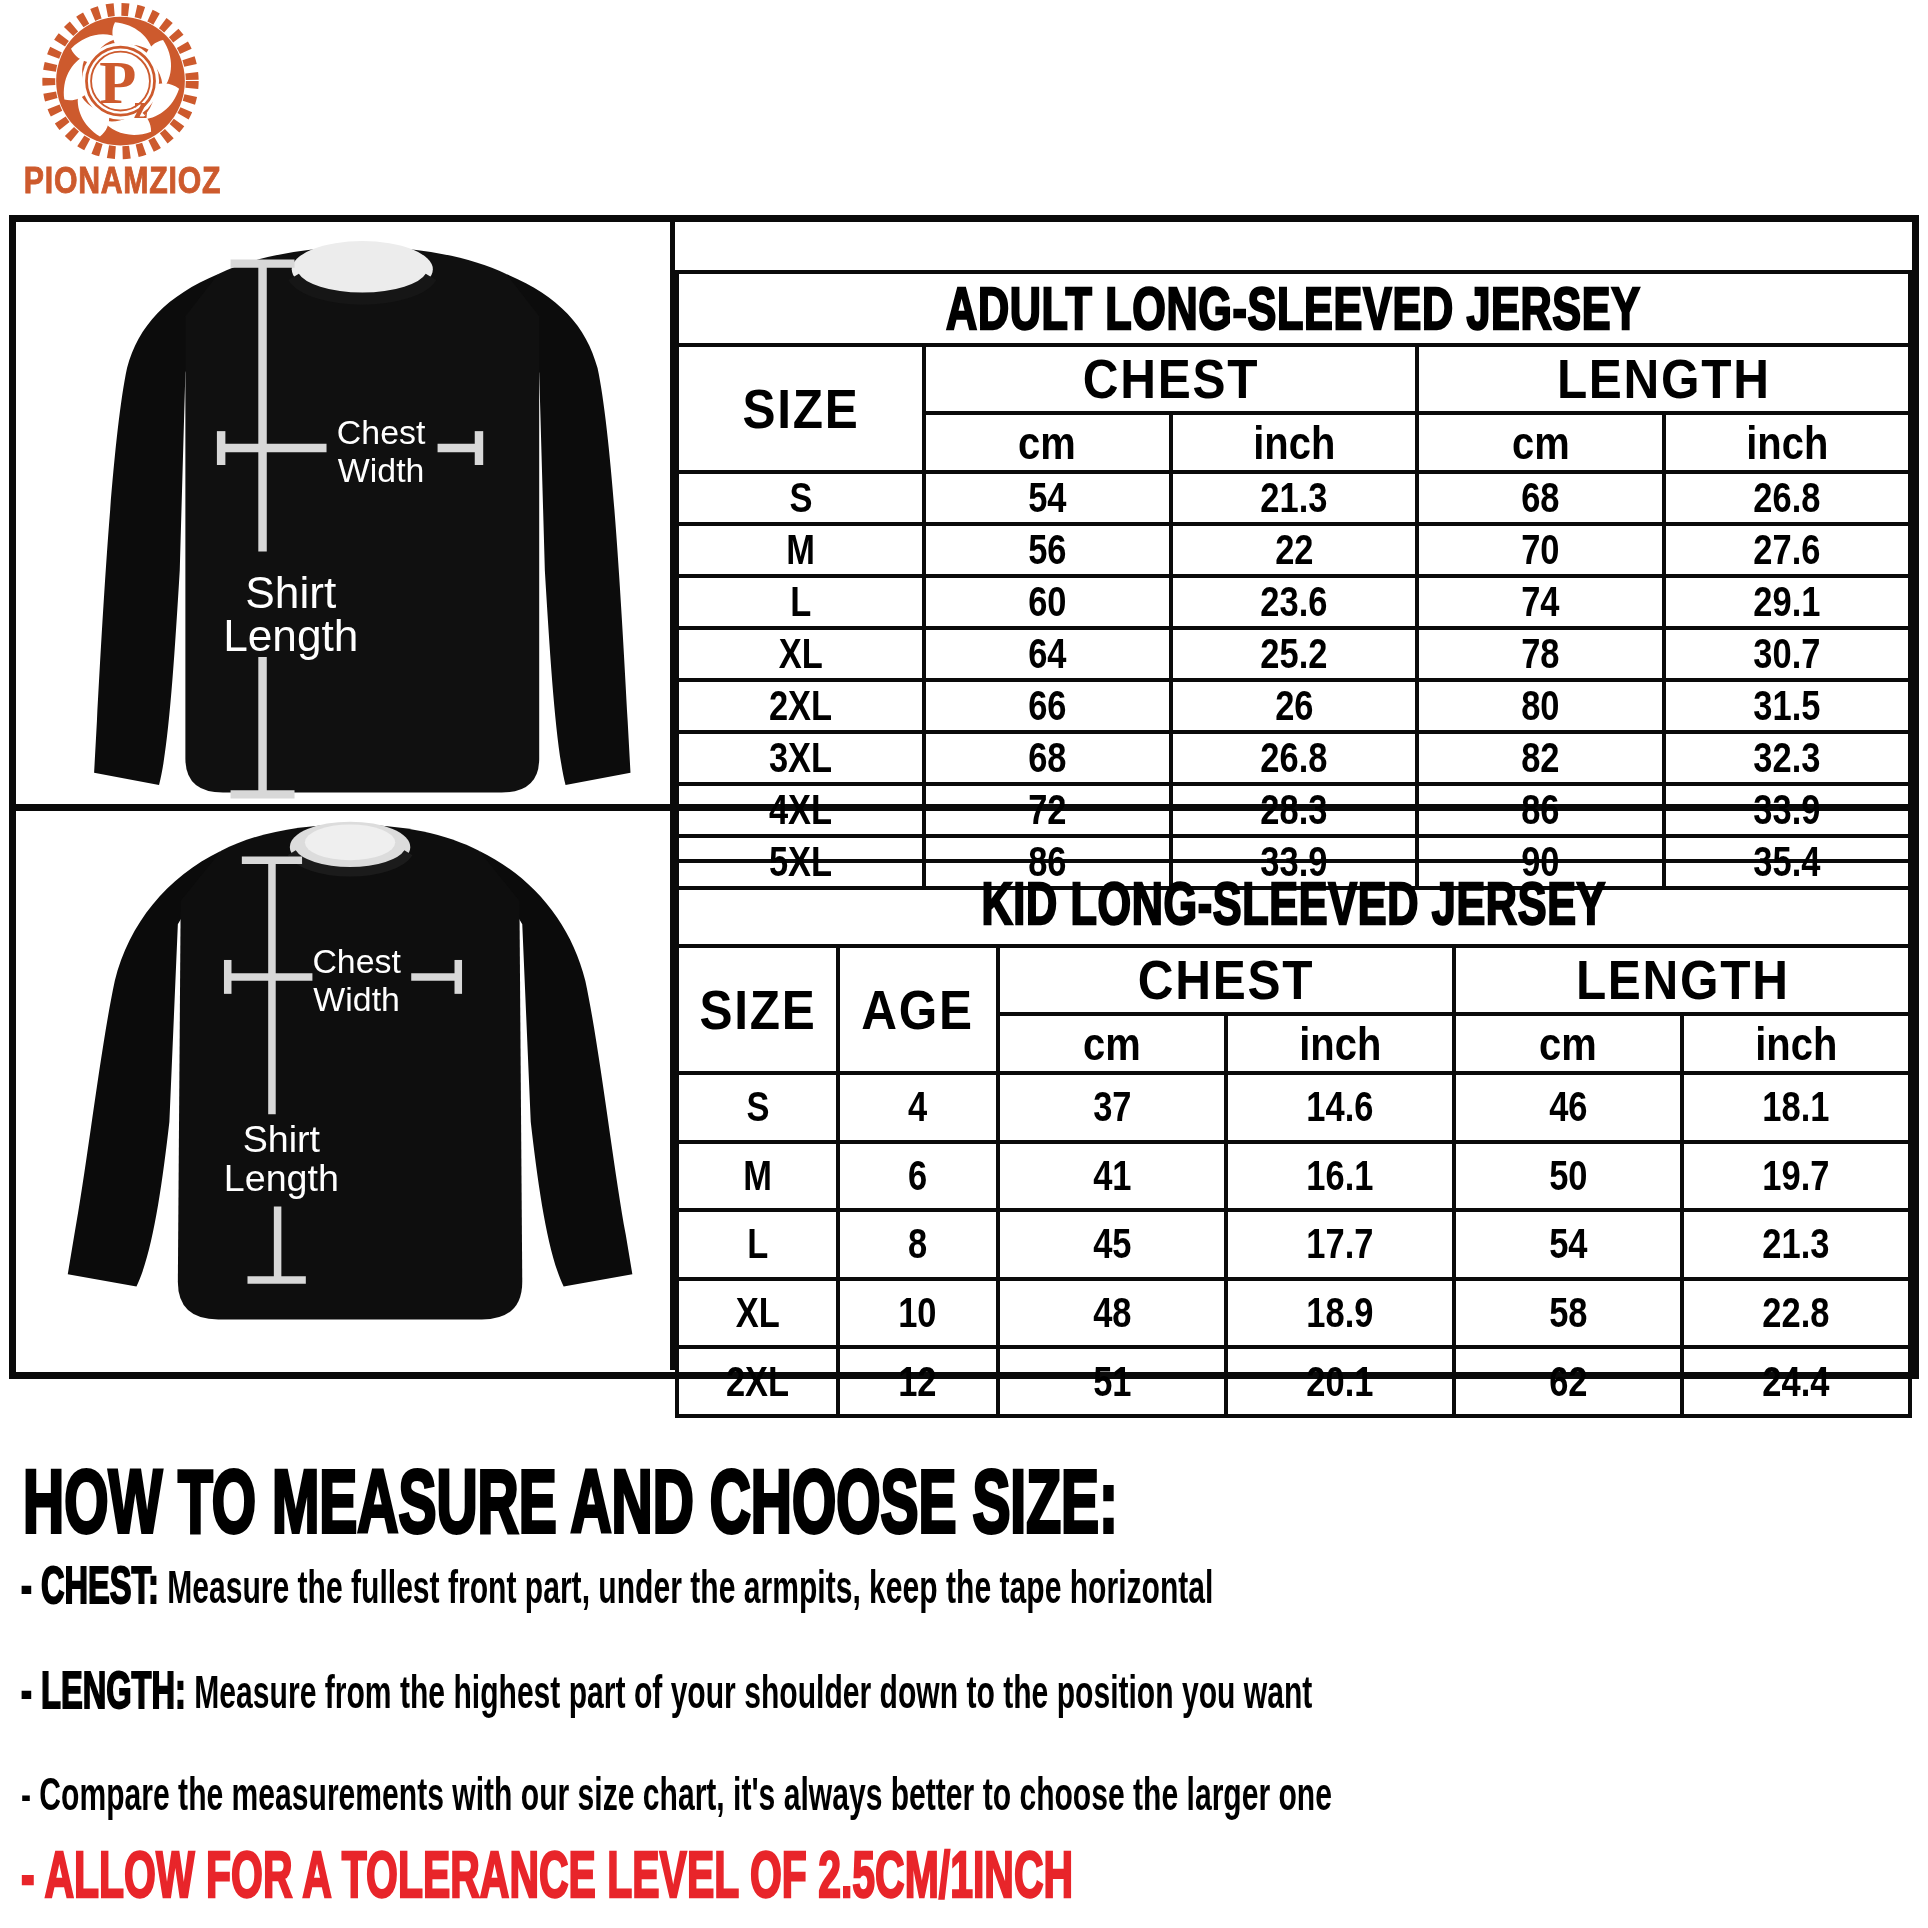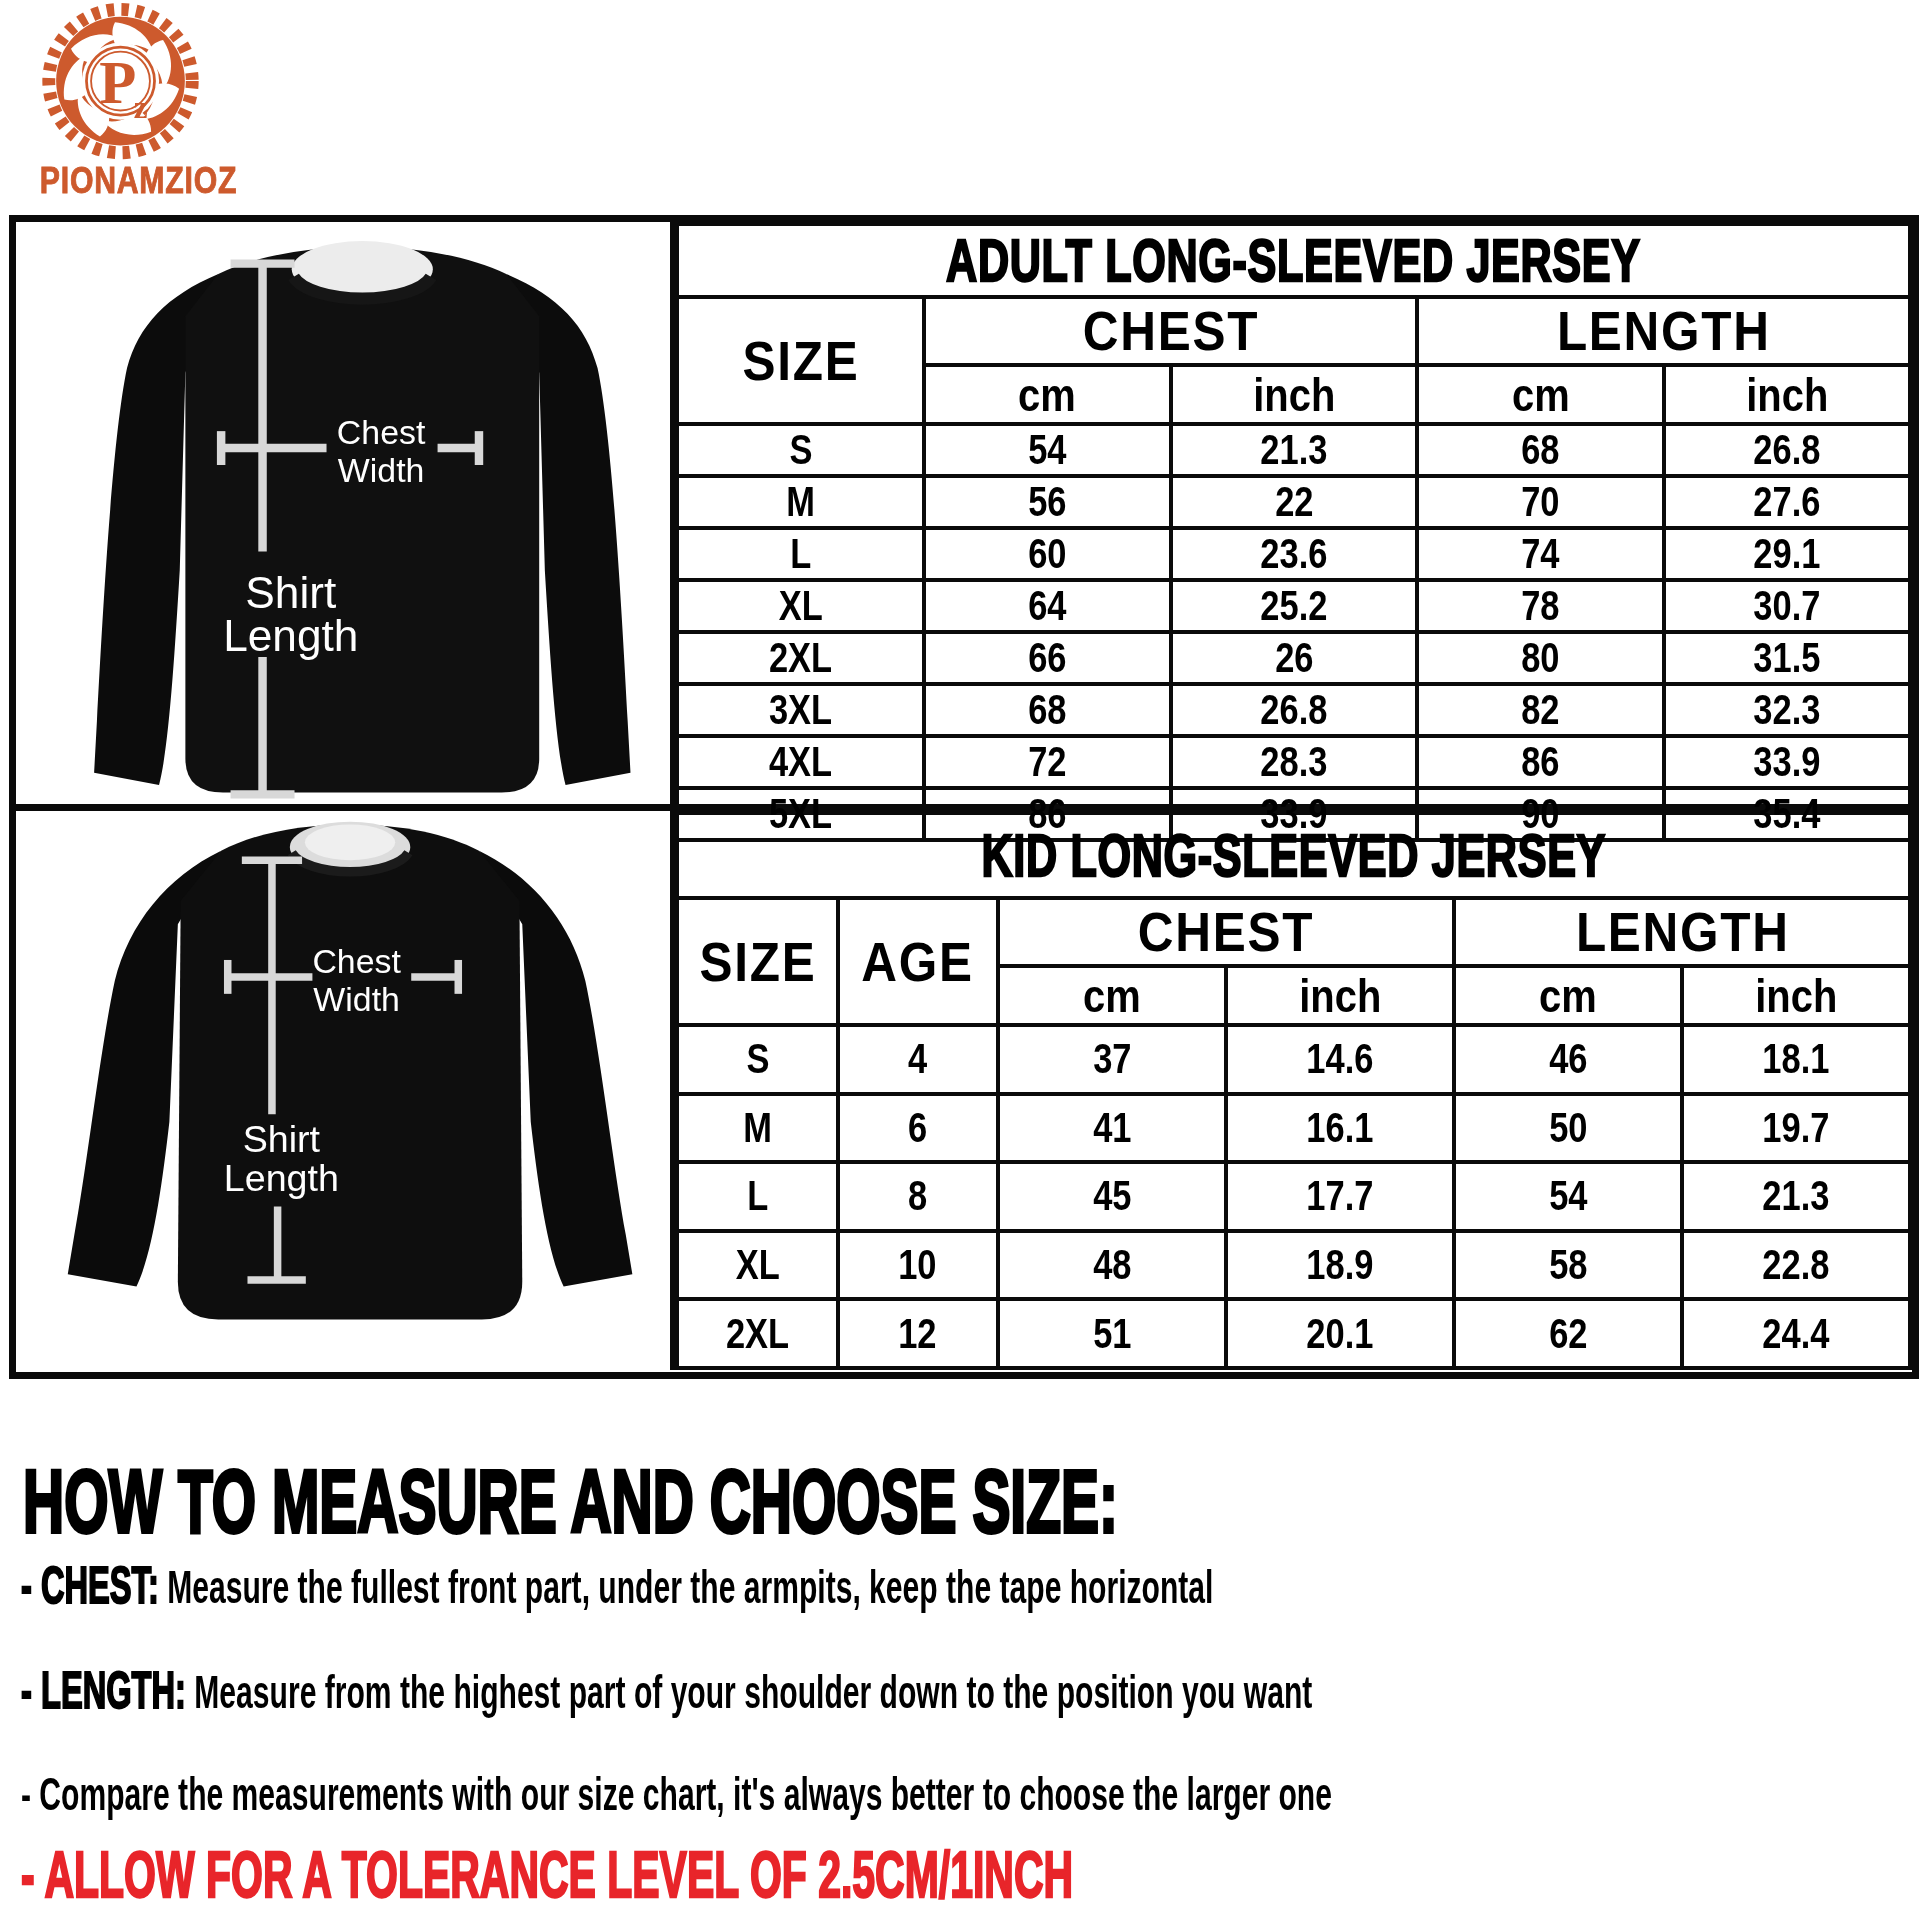--- a/index.html
+++ b/index.html
@@ -1,40 +1,40 @@
 <!DOCTYPE html>
 <html style="font-size:15px"><head>
 <meta charset="utf-8">
 <style>
   html,body{margin:0;padding:0;background:#fff;}
   .canvas{position:relative;width:1928px;height:1928px;background:#ffffff;overflow:hidden;
           font-family:"Liberation Sans","DejaVu Sans",sans-serif;color:#000;}
 
   
   .logo{position:absolute;left:28px;top:1.9px;width:185px;height:160px;}
-  .brand-name{position:absolute;left:16px;top:160px;width:245px;text-align:center;
+  .brand-name{position:absolute;left:0;top:160px;width:245px;text-align:center;
               font-size:36px;font-weight:bold;color:#cd5a2d;letter-spacing:0.9px;}
   .brand-name span{display:inline-block;transform:scaleX(.84);white-space:nowrap;
                    -webkit-text-stroke:0.9px #cd5a2d;}
   .page-title{position:absolute;left:450px;top:15px;font-size:154px;line-height:1.04;
               font-weight:bold;white-space:nowrap;}
   .page-title span{display:inline-block;transform:scaleX(.62);transform-origin:0 0;
                    -webkit-text-stroke:6.6px #000;letter-spacing:1.9px;}
 
   
   .size-box{position:absolute;left:9.4px;top:215px;width:1910px;height:1164px;
             border:7.5px solid #0a0a0a;box-sizing:border-box;}
   .section{display:flex;width:100%;box-sizing:border-box;}
   .section.adult{height:589px;border-bottom:7.5px solid #0a0a0a;}
   .section.kid{height:559px;}
   .shirt-cell{width:654px;min-width:654px;border-right:5.6px solid #0a0a0a;position:relative;
               box-sizing:content-box;}
   .table-cell{flex:1;}
 
-  table.sizes{width:100%;height:100%;border-collapse:collapse;table-layout:fixed;}
+  table.sizes{width:100%;height:100%;border-collapse:collapse;table-layout:fixed;margin-top:48px;}
   table.sizes td{border:4.7px solid #0a0a0a;text-align:center;vertical-align:middle;padding:0;}
   tr.t-title td{border:4.7px solid #0a0a0a;}
   .tbl-title{font-size:60px;font-weight:bold;display:inline-block;transform:scaleX(.72);
              -webkit-text-stroke:2.4px #000;white-space:nowrap;letter-spacing:0.9px;}
   .hd-big{font-size:55px;font-weight:bold;display:inline-block;transform:scaleX(.9);
           letter-spacing:1.9px;white-space:nowrap;}
   .hd-unit{font-size:47px;font-weight:bold;display:inline-block;transform:scaleX(.85);white-space:nowrap;}
   .val{font-size:42px;font-weight:bold;display:inline-block;transform:scaleX(.82);white-space:nowrap;}
 
   

